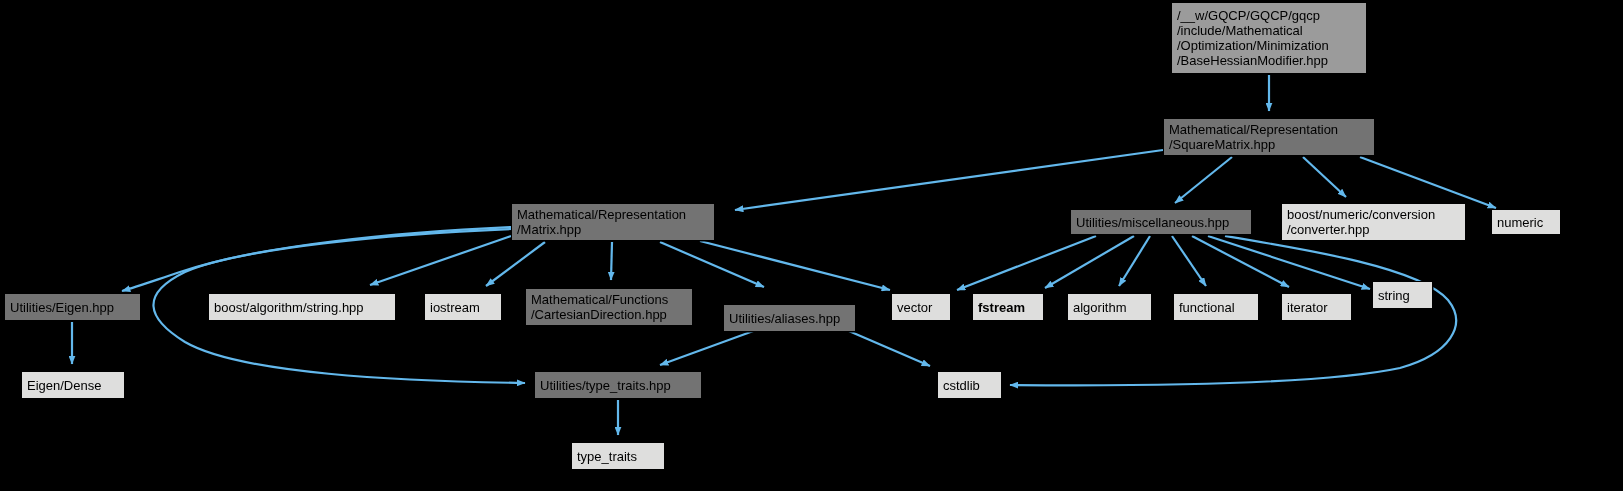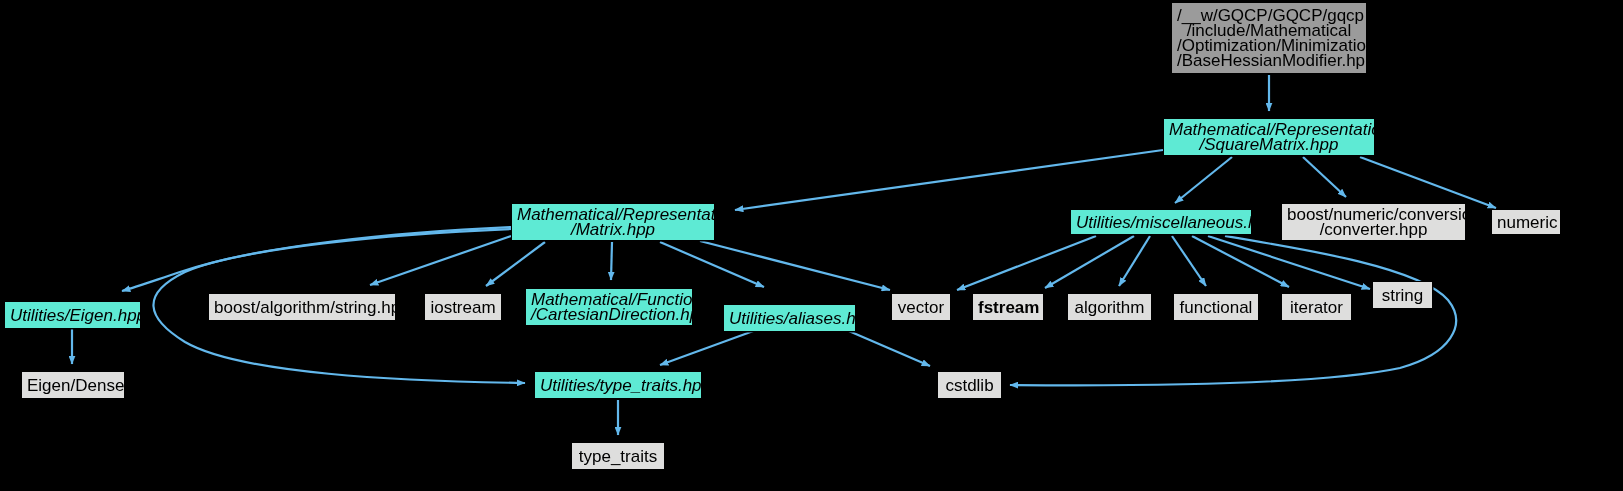--- a/index.html
+++ b/index.html
@@ -27,30 +27,30 @@
     height: 491px;
     display: block;
   }
   .node-box {
     position: absolute;
     box-sizing: border-box;
     border: 1px solid #000000;
     display: flex;
     align-items: center;
     justify-content: center;
-    text-align: center;
+    text-align: left;
     font-family: "Liberation Sans", sans-serif;
-    font-size: 17px;
+    font-size: 13px;
     line-height: 15px;
     color: #000000;
     white-space: pre-line;
     padding: 0 5px;
     box-shadow: 1px 1px 0 rgba(0,0,0,0.45);
   }
-  .node-white { background: #5eead4; font-style: italic; }
+  .node-white { background: #737373; }
   .node-grey  { background: #dededd; }
   .node-root  { background: #9b9b9b; }
   .node-label {
     display: block;
     width: 100%;
     white-space: pre-line;
   }
 </style>
 </head>
 <body>
@@ -94,21 +94,21 @@
 /Optimization/Minimization
 /BaseHessianModifier.hpp</span></div>
       <div class="node-box node-white" style="left: 1163px; top: 118px; width: 212px; height: 38px;"><span class="node-label">Mathematical/Representation
 /SquareMatrix.hpp</span></div>
       <div class="node-box node-white" style="left: 511px; top: 203px; width: 204px; height: 38px;"><span class="node-label">Mathematical/Representation
 /Matrix.hpp</span></div>
       <div class="node-box node-white" style="left: 1070px; top: 209px; width: 182px; height: 26px;"><span class="node-label">Utilities/miscellaneous.hpp</span></div>
       <div class="node-box node-grey" style="left: 1281px; top: 203px; width: 185px; height: 38px;"><span class="node-label">boost/numeric/conversion
 /converter.hpp</span></div>
       <div class="node-box node-grey" style="left: 1491px; top: 209px; width: 70px; height: 26px;"><span class="node-label">numeric</span></div>
-      <div class="node-box node-white" style="left: 4px; top: 293px; width: 137px; height: 28px; margin-top: 8px;"><span class="node-label">Utilities/Eigen.hpp</span></div>
+      <div class="node-box node-white" style="left: 4px; top: 293px; width: 137px; height: 28px;"><span class="node-label">Utilities/Eigen.hpp</span></div>
       <div class="node-box node-grey" style="left: 208px; top: 293px; width: 188px; height: 28px;"><span class="node-label">boost/algorithm/string.hpp</span></div>
       <div class="node-box node-grey" style="left: 424px; top: 293px; width: 78px; height: 28px;"><span class="node-label">iostream</span></div>
       <div class="node-box node-white" style="left: 525px; top: 288px; width: 168px; height: 38px;"><span class="node-label">Mathematical/Functions
 /CartesianDirection.hpp</span></div>
       <div class="node-box node-white" style="left: 723px; top: 304px; width: 133px; height: 28px;"><span class="node-label">Utilities/aliases.hpp</span></div>
       <div class="node-box node-grey" style="left: 891px; top: 293px; width: 60px; height: 28px;"><span class="node-label">vector</span></div>
       <div class="node-box node-grey" style="left: 972px; top: 293px; width: 72px; height: 28px; font-weight: bold;"><span class="node-label">fstream</span></div>
       <div class="node-box node-grey" style="left: 1067px; top: 293px; width: 85px; height: 28px;"><span class="node-label">algorithm</span></div>
       <div class="node-box node-grey" style="left: 1173px; top: 293px; width: 86px; height: 28px;"><span class="node-label">functional</span></div>
       <div class="node-box node-grey" style="left: 1281px; top: 293px; width: 71px; height: 28px;"><span class="node-label">iterator</span></div>

